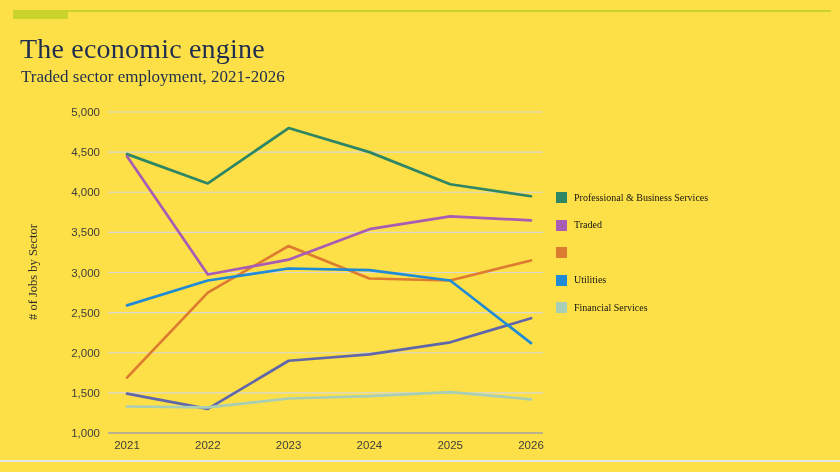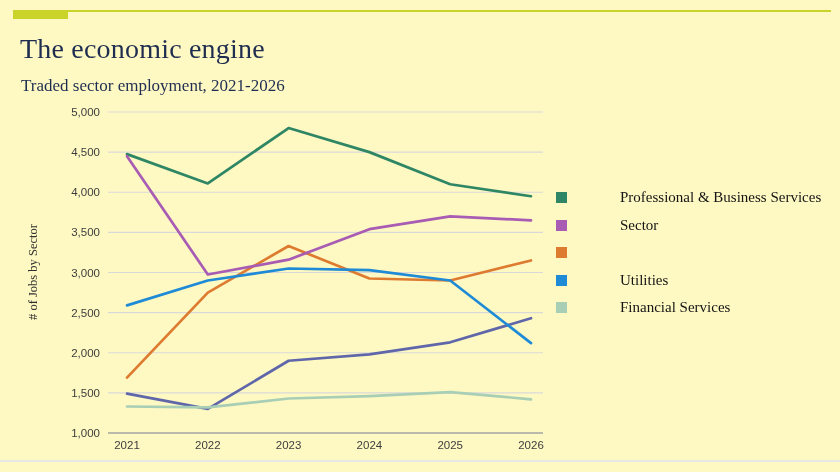--- a/index.html
+++ b/index.html
@@ -1,29 +1,29 @@
 <!DOCTYPE html>
 <html><head>
 <meta charset="utf-8">
 <style>
   html,body{margin:0;padding:0;background:#ffffff;}
-  .slide{position:relative;width:840px;height:472px;background:#fef9c3;overflow:hidden;
+  .slide{position:relative;width:840px;height:472px;background:#fde047;overflow:hidden;
          font-family:"Liberation Serif", serif;}
   .accent-line{position:absolute;left:13px;top:10px;width:818px;height:2px;}
   .accent-bar{position:absolute;left:13px;top:11px;width:55px;height:8px;}
   .title{position:absolute;left:20px;top:33px;margin:0;font-size:28px;font-weight:400;
          letter-spacing:.2px;}
-  .subtitle{position:absolute;left:21px;top:76px;font-size:17px;font-weight:400;}
+  .subtitle{position:absolute;left:21px;top:67px;font-size:17px;font-weight:400;}
   .y-axis-title{position:absolute;left:33px;top:272px;transform:translate(-50%,-50%) rotate(-90deg);
          white-space:nowrap;font-size:12.5px;color:#2e2e2e;}
   #plot{position:absolute;left:0;top:0;}
   #legend{position:absolute;left:556px;top:184px;}
   .legend-item{display:flex;align-items:center;height:27.5px;}
   .legend-swatch{width:11px;height:11px;margin-right:7px;flex:0 0 auto;}
-  .legend-label{font-size:15px;color:#141414;white-space:nowrap;line-height:1;margin-left:46px;}
+  .legend-label{font-size:10px;color:#141414;white-space:nowrap;line-height:1;}
   .bottom-divider{position:absolute;left:0;top:460px;width:840px;height:2px;background:#e7e7e7;}
   svg text{font-family:"Liberation Sans", sans-serif;}
 </style>
 </head>
 <body>
 
 <div class="slide">
   <div class="accent-line" style="background: rgb(201, 211, 42);"></div>
   <div class="accent-bar" style="background: rgb(201, 211, 42);"></div>
   <h1 class="title" style="color: rgb(31, 45, 80);">The economic engine</h1>
@@ -61,21 +61,21 @@
       <polyline points="127,156.1375 207.8,274.50625 288.6,259.65999999999997 369.4,229.165 450.2,216.325 531,220.3375" fill="none" stroke="#a85cb3" stroke-width="2.7" stroke-linejoin="round" stroke-linecap="round"></polyline>
       <polyline points="127,305.40250000000003 207.8,280.525 288.6,268.48749999999995 369.4,270.0925 450.2,280.525 531,343.12" fill="none" stroke="#1f8ad6" stroke-width="2.7" stroke-linejoin="round" stroke-linecap="round"></polyline>
     </svg>
   <div id="legend">
       <div class="legend-item">
         <span class="legend-swatch" style="background: rgb(47, 134, 101);"></span>
         <span class="legend-label">Professional &amp; Business Services</span>
       </div>
       <div class="legend-item">
         <span class="legend-swatch" style="background: rgb(168, 92, 179);"></span>
-        <span class="legend-label">Sector</span>
+        <span class="legend-label">Traded</span>
       </div>
       <div class="legend-item">
         <span class="legend-swatch" style="background: rgb(221, 123, 48);"></span>
       </div>
       <div class="legend-item">
         <span class="legend-swatch" style="background: rgb(31, 138, 214);"></span>
         <span class="legend-label">Utilities</span>
       </div>
       <div class="legend-item">
         <span class="legend-swatch" style="background: rgb(168, 206, 181);"></span>

